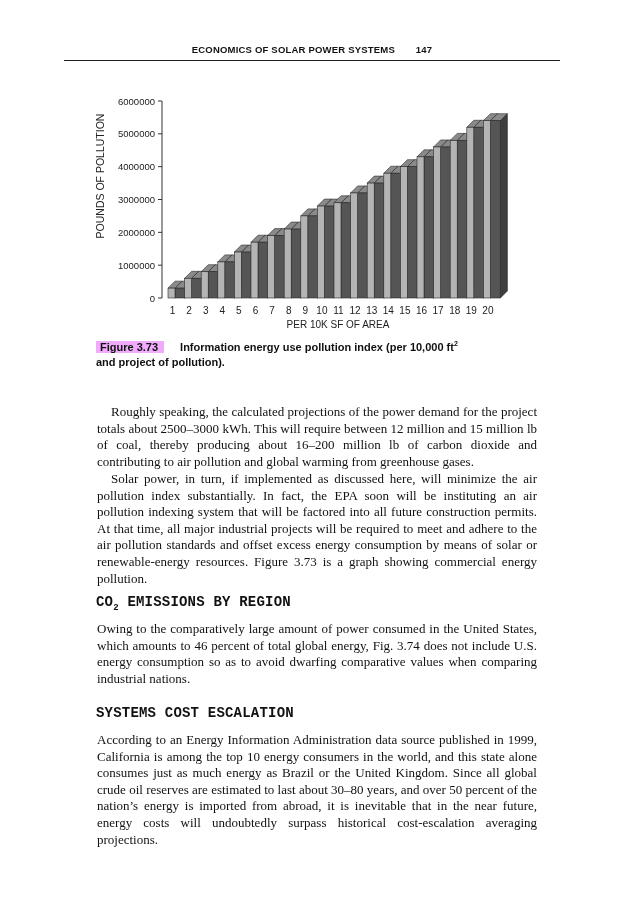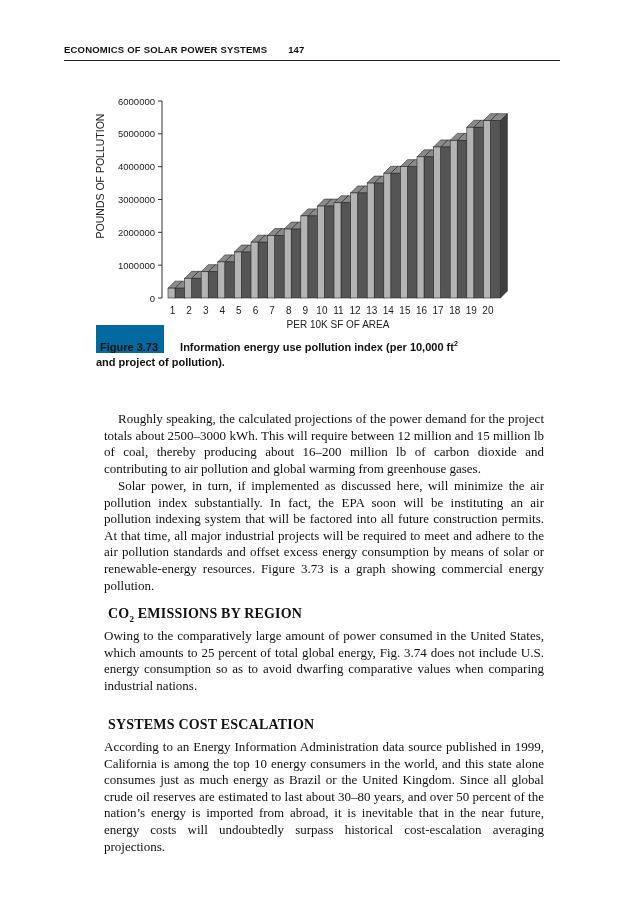--- a/index.html
+++ b/index.html
@@ -1,42 +1,42 @@
 <!DOCTYPE html>
 <html><head>
 <meta charset="utf-8">
 <style>
   html, body { margin: 0; padding: 0; background: #ffffff; }
   body { width: 622px; height: 900px; position: relative; overflow: hidden; color: #111; }
   .running-head {
     position: absolute; left: 64px; top: 44px; width: 496px; height: 16px;
     border-bottom: 1px solid #222;
     font-family: "Liberation Sans", sans-serif; font-weight: bold; font-size: 9.5px;
-    text-align: left; letter-spacing: 0.2px;
+    text-align: center; letter-spacing: 0.2px;
   }
   .running-head .page-num { display: inline-block; margin-left: 18px; }
   #chart { position: absolute; left: 88px; top: 88px; }
   #chart text { font-family: "Liberation Sans", sans-serif; fill: #222; }
   .caption {
     position: absolute; left: 96px; top: 336px; width: 440px;
     font-family: "Liberation Sans", sans-serif; font-weight: bold; font-size: 11px; line-height: 15px;
   }
   .caption .fig-label {
-    background: #0369a1; padding: 16px 6px 0 4px; margin-right: 16px; text-align: right;
+    background: #f0abfc; padding: 0 6px 0 4px; margin-right: 16px; text-align: right;
   }
   .body-text {
     position: absolute; left: 96px; width: 440px;
     font-family: "Liberation Serif", serif; font-size: 13px; line-height: 16.6px;
-    text-align: justify; margin: 8px;
+    text-align: justify; margin: 1px;
   }
   .body-text.indent { text-indent: 14px; }
   .heading {
     position: absolute; left: 96px; width: 440px;
-    font-family: Liberation Serif, serif; font-weight: 900; font-size: 14px;
-    letter-spacing: 0.2px; margin: 12px;
+    font-family: Liberation Mono, monospace; font-weight: 900; font-size: 14px;
+    letter-spacing: 0.2px; margin: 0;
   }
   .heading sub { font-size: 9px; }
 </style>
 </head>
 <body>
 
 <div class="running-head">
   <span>ECONOMICS OF SOLAR POWER SYSTEMS</span>
   <span class="page-num">147</span>
 </div>
@@ -249,16 +249,16 @@
 
 <div class="caption">
   <span class="fig-label">Figure 3.73</span><span>Information energy use pollution index (per 10,000 ft</span><sup style="font-size:7px">2</sup><br>
   <span>and project of pollution).</span>
 </div>
 
 <p class="body-text indent" style="top:403px">Roughly speaking, the calculated projections of the power demand for the project totals about 2500–3000 kWh. This will require between 12 million and 15 million lb of coal, thereby producing about 16–200 million lb of carbon dioxide and contributing to air pollution and global warming from greenhouse gases.</p>
 <p class="body-text indent" style="top:470px">Solar power, in turn, if implemented as discussed here, will minimize the air pollution index substantially. In fact, the EPA soon will be instituting an air pollution indexing system that will be factored into all future construction permits. At that time, all major industrial projects will be required to meet and adhere to the air pollution standards and offset excess energy consumption by means of solar or renewable-energy resources. Figure 3.73 is a graph showing commercial energy pollution.</p>
 
 <h2 class="heading" style="top:594px"><span>CO</span><sub>2</sub><span> EMISSIONS BY REGION</span></h2>
-<p class="body-text" style="top:620px">Owing to the comparatively large amount of power consumed in the United States, which amounts to 25 percent of total global energy, Fig. 3.74 does not include U.S. energy consumption so as to avoid dwarfing comparative values when comparing industrial nations.</p>
+<p class="body-text" style="top:620px">Owing to the comparatively large amount of power consumed in the United States, which amounts to 46 percent of total global energy, Fig. 3.74 does not include U.S. energy consumption so as to avoid dwarfing comparative values when comparing industrial nations.</p>
 
 <h2 class="heading" style="top:705px">SYSTEMS COST ESCALATION</h2>
 <p class="body-text" style="top:731px">According to an Energy Information Administration data source published in 1999, California is among the top 10 energy consumers in the world, and this state alone consumes just as much energy as Brazil or the United Kingdom. Since all global crude oil reserves are estimated to last about 30–80 years, and over 50 percent of the nation’s energy is imported from abroad, it is inevitable that in the near future, energy costs will undoubtedly surpass historical cost-escalation averaging projections.</p>
 
 </body></html>

